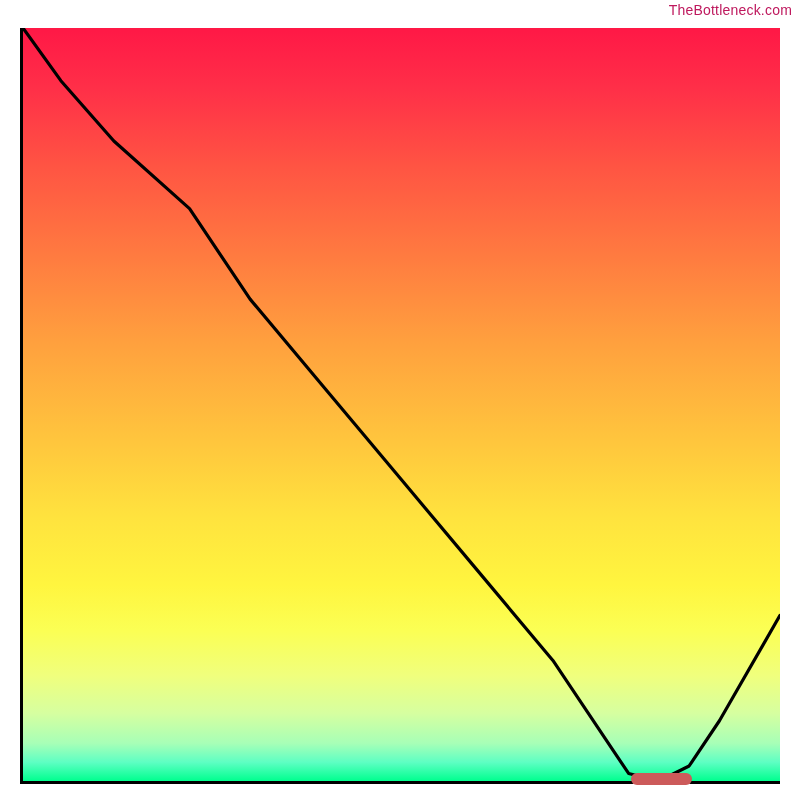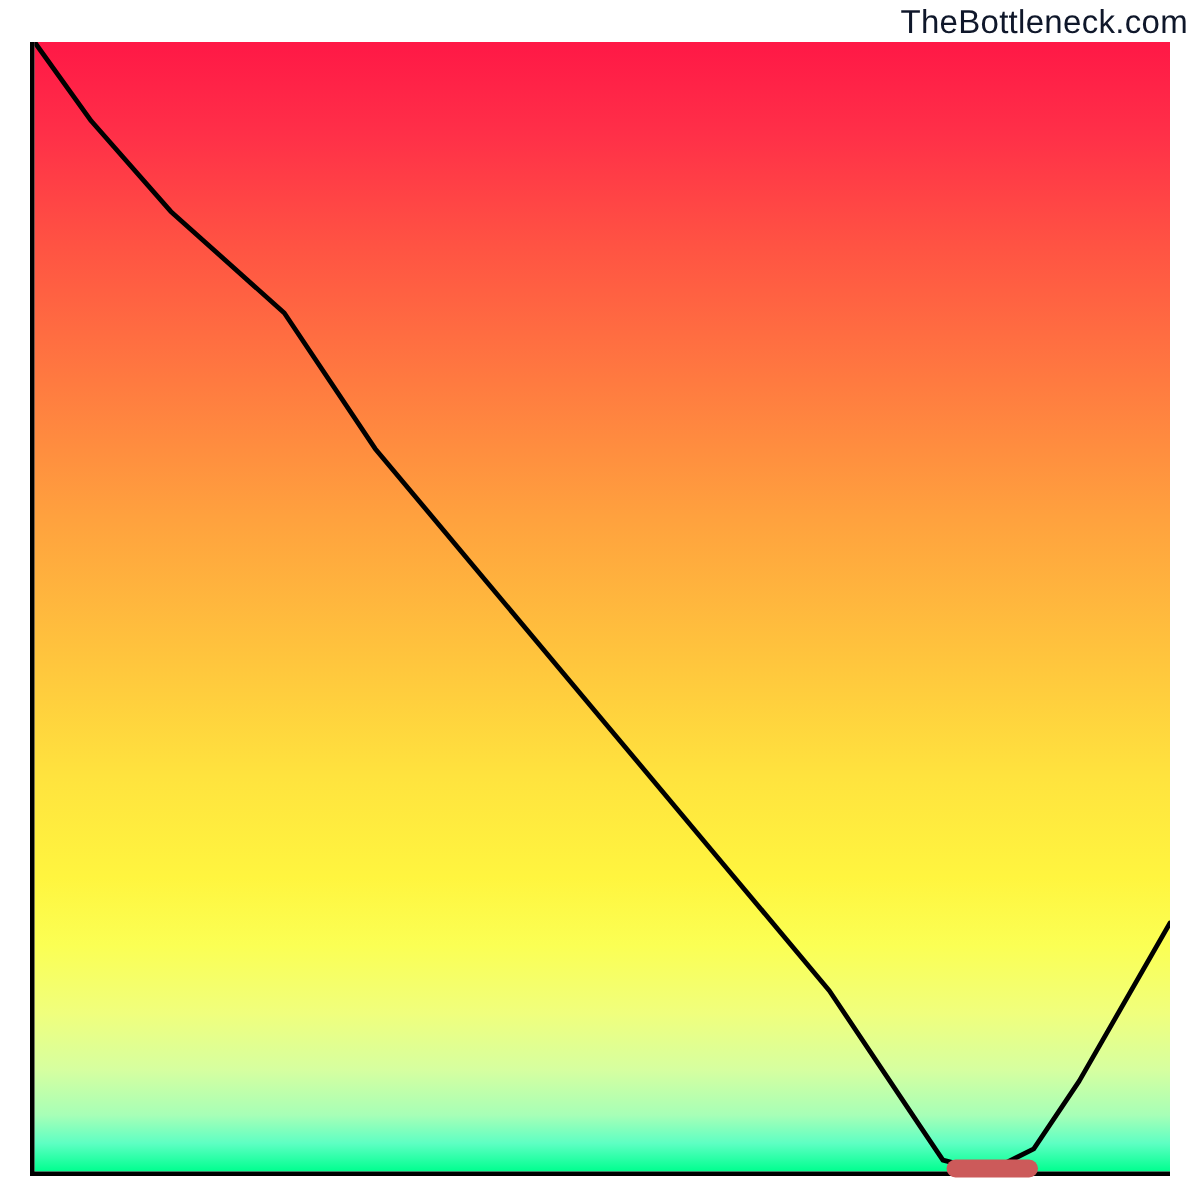--- a/index.html
+++ b/index.html
@@ -7,23 +7,23 @@
   .wrap {
     position: relative;
     width: 800px;
     height: 800px;
   }
   .attribution {
     position: absolute;
     top: 2px;
     right: 8px;
     font-family: Arial, Helvetica, sans-serif;
-    font-size: 22px;
+    font-size: 14px;
     font-weight: 400;
-    color: #0f172a;
+    color: #be185d;
     letter-spacing: 0.2px;
   }
   .plot-area {
     position: absolute;
     left: 20px;
     top: 28px;
     width: 760px;
     height: 756px;
     background: linear-gradient(
       to bottom,

